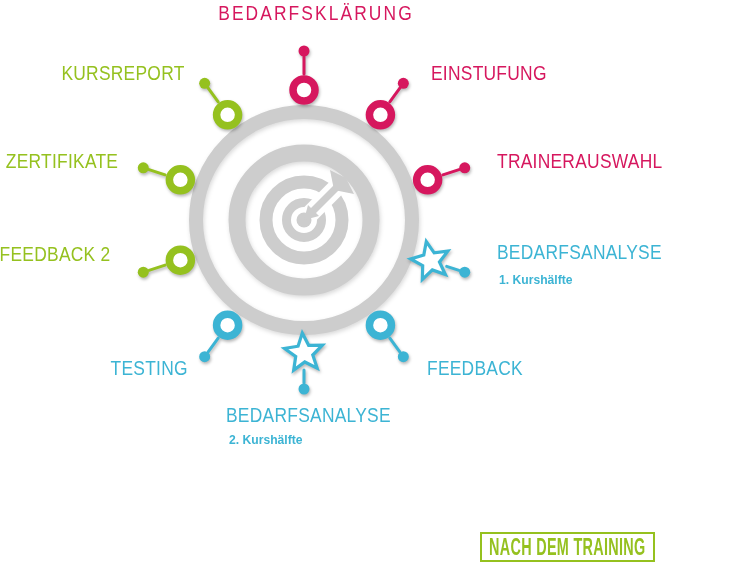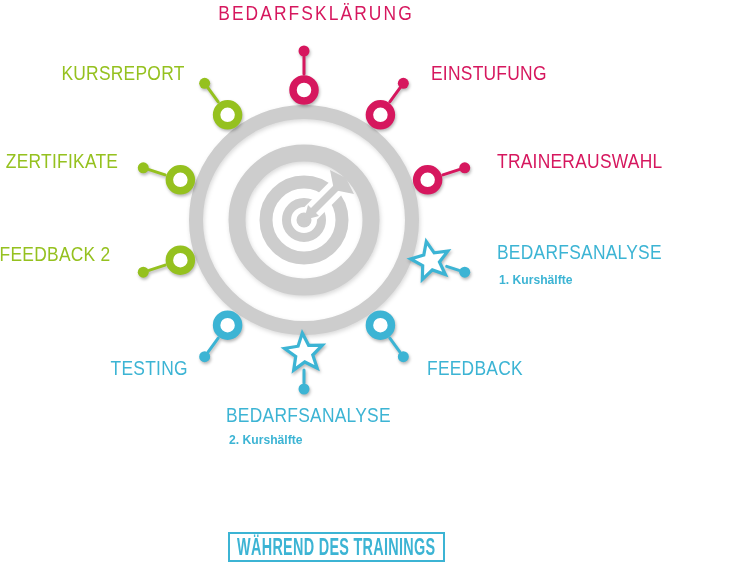--- a/index.html
+++ b/index.html
@@ -137,17 +137,17 @@
   <div class="lbl during" id="lbl-3">BEDARFSANALYSE</div>
   <div class="sub during" id="sub-3">1. Kurshälfte</div>
   <div class="lbl during" id="lbl-4">FEEDBACK</div>
   <div class="lbl during" id="lbl-5">BEDARFSANALYSE</div>
   <div class="sub during" id="sub-5">2. Kurshälfte</div>
   <div class="lbl r during" id="lbl-6">TESTING</div>
   <div class="lbl r post" id="lbl-7">FEEDBACK 2</div>
   <div class="lbl r post" id="lbl-8">ZERTIFIKATE</div>
   <div class="lbl r post" id="lbl-9">KURSREPORT</div>
 
-  <div class="legend-box" id="legend-during">
-    <span>WÄHREND DES TRAININGS</span>
+  <div class="legend-box" id="legend-post">
+    <span>NACH DEM TRAINING</span>
   </div>
 
 </div>
 
 </body></html>

